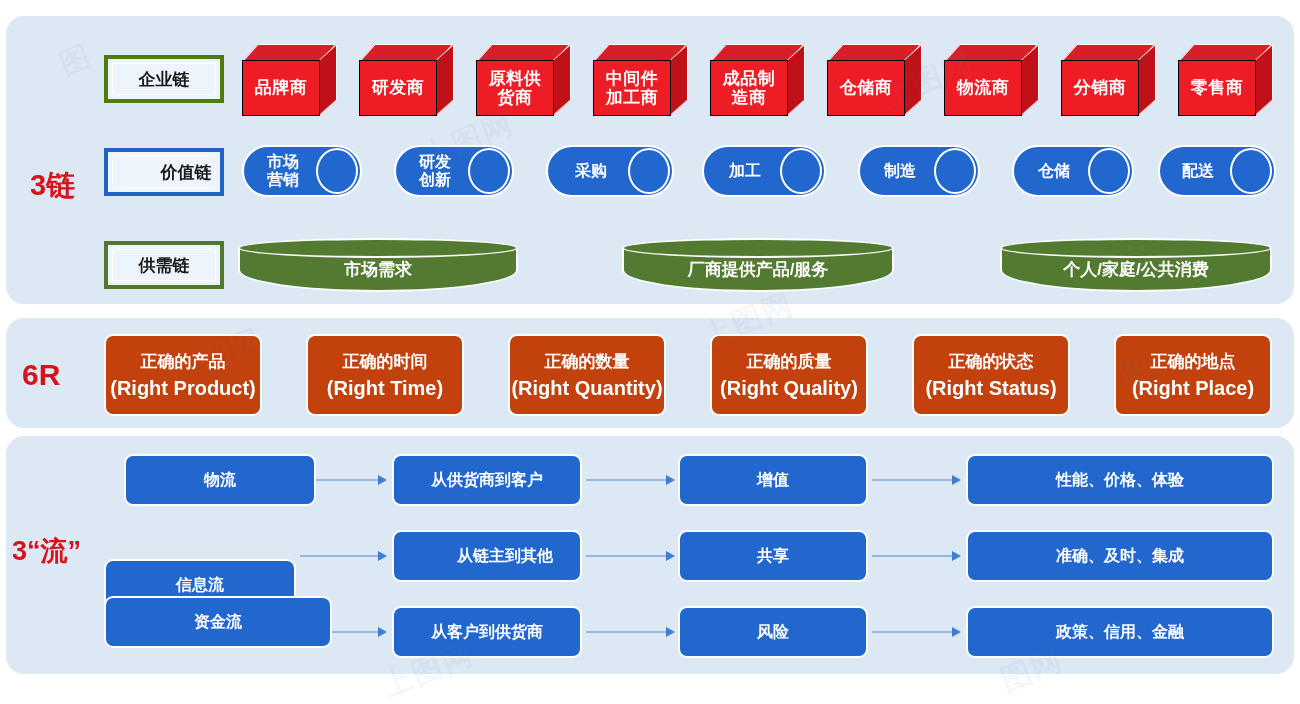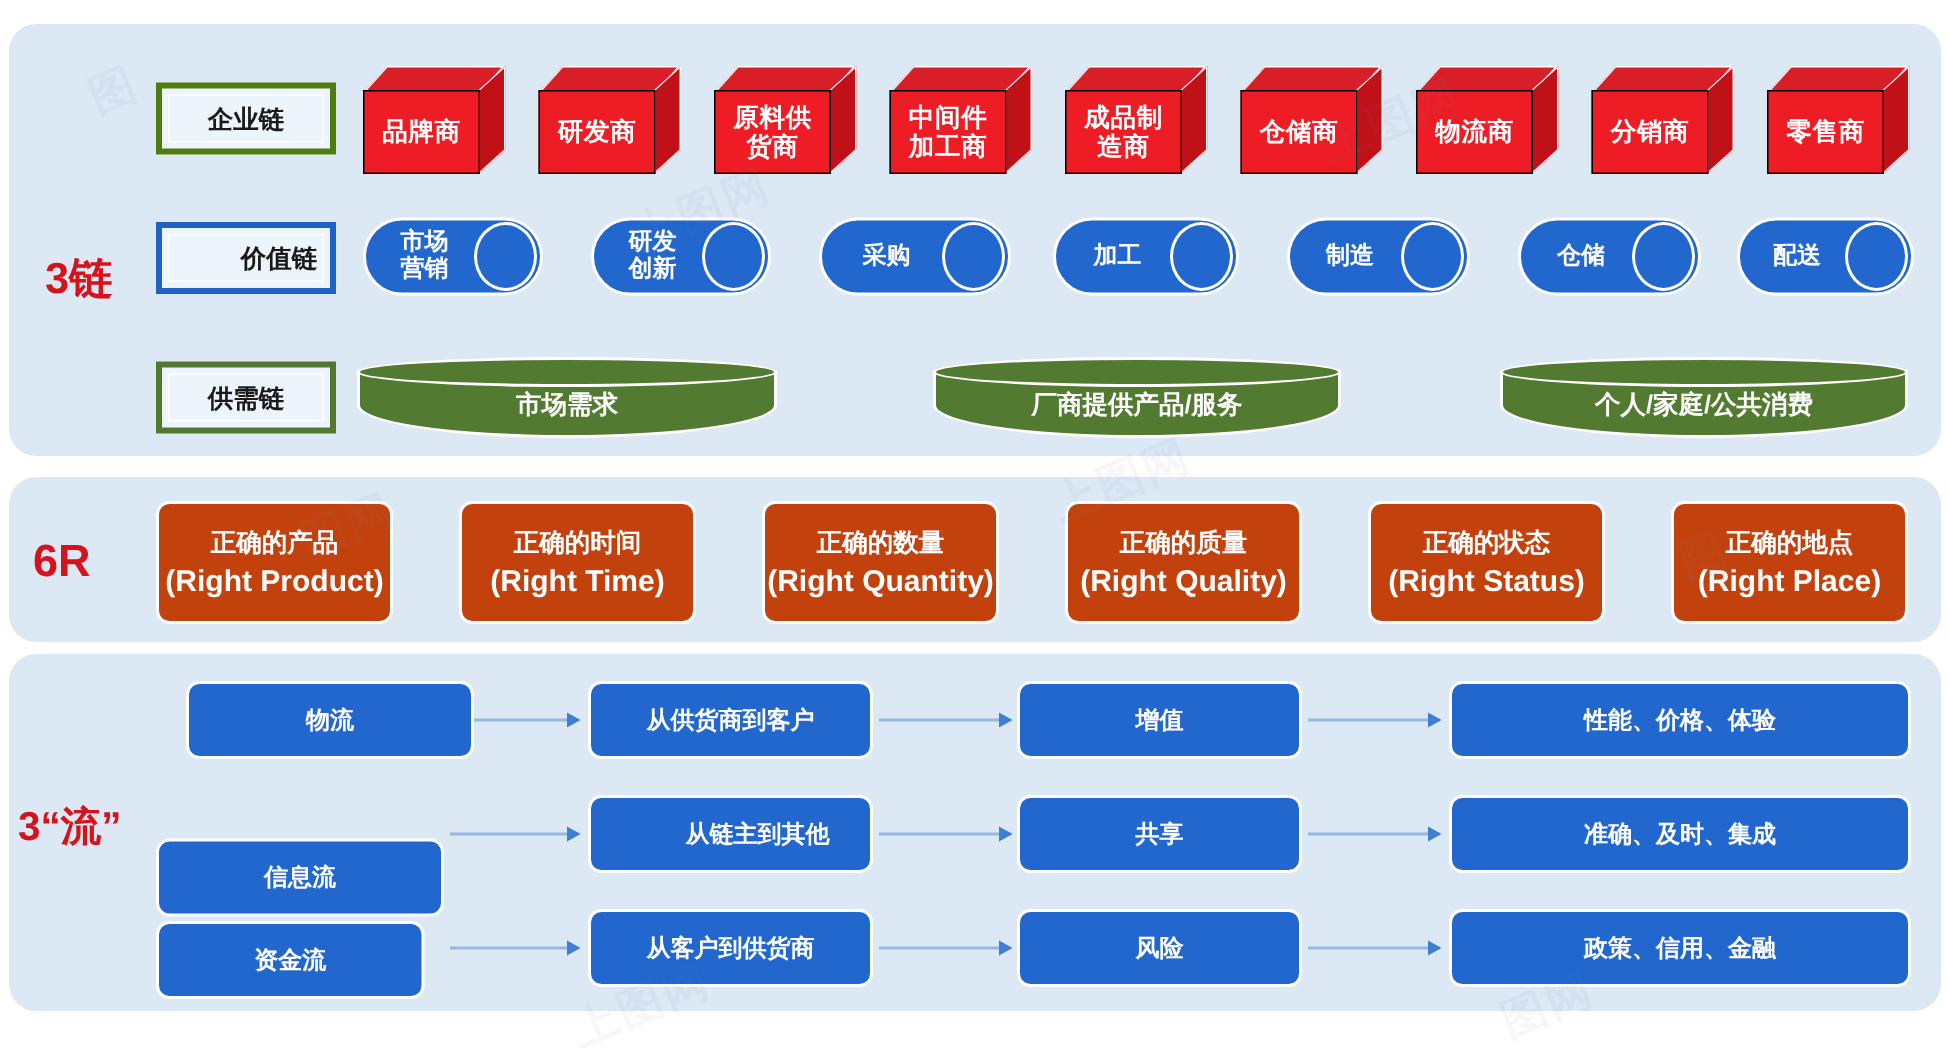--- a/index.html
+++ b/index.html
@@ -291,19 +291,19 @@
 <div class="fbox" style="left:966px;top:454px;width:308px;">性能、价格、体验</div>
 
 <div class="fbox" style="left:104px;top:530px;width:192px;margin-top:29px;">信息流</div>
 <div class="arrow" style="left:300px;top:555px;width:86px;"></div>
 <div class="fbox" style="left:392px;top:530px;width:190px;padding-left:36px;">从链主到其他</div>
 <div class="arrow" style="left:586px;top:555px;width:88px;"></div>
 <div class="fbox" style="left:678px;top:530px;width:190px;">共享</div>
 <div class="arrow" style="left:872px;top:555px;width:88px;"></div>
 <div class="fbox" style="left:966px;top:530px;width:308px;">准确、及时、集成</div>
 
-<div class="fbox" style="left:104px;top:614px;width:179px;">资金流</div>
+<div class="fbox" style="left:104px;top:596px;width:228px;">资金流</div>
 <div class="arrow" style="left:300px;top:631px;width:86px;"></div>
 <div class="fbox" style="left:392px;top:606px;width:190px;">从客户到供货商</div>
 <div class="arrow" style="left:586px;top:631px;width:88px;"></div>
 <div class="fbox" style="left:678px;top:606px;width:190px;">风险</div>
 <div class="arrow" style="left:872px;top:631px;width:88px;"></div>
 <div class="fbox" style="left:966px;top:606px;width:308px;">政策、信用、金融</div>
 
 </body></html>

